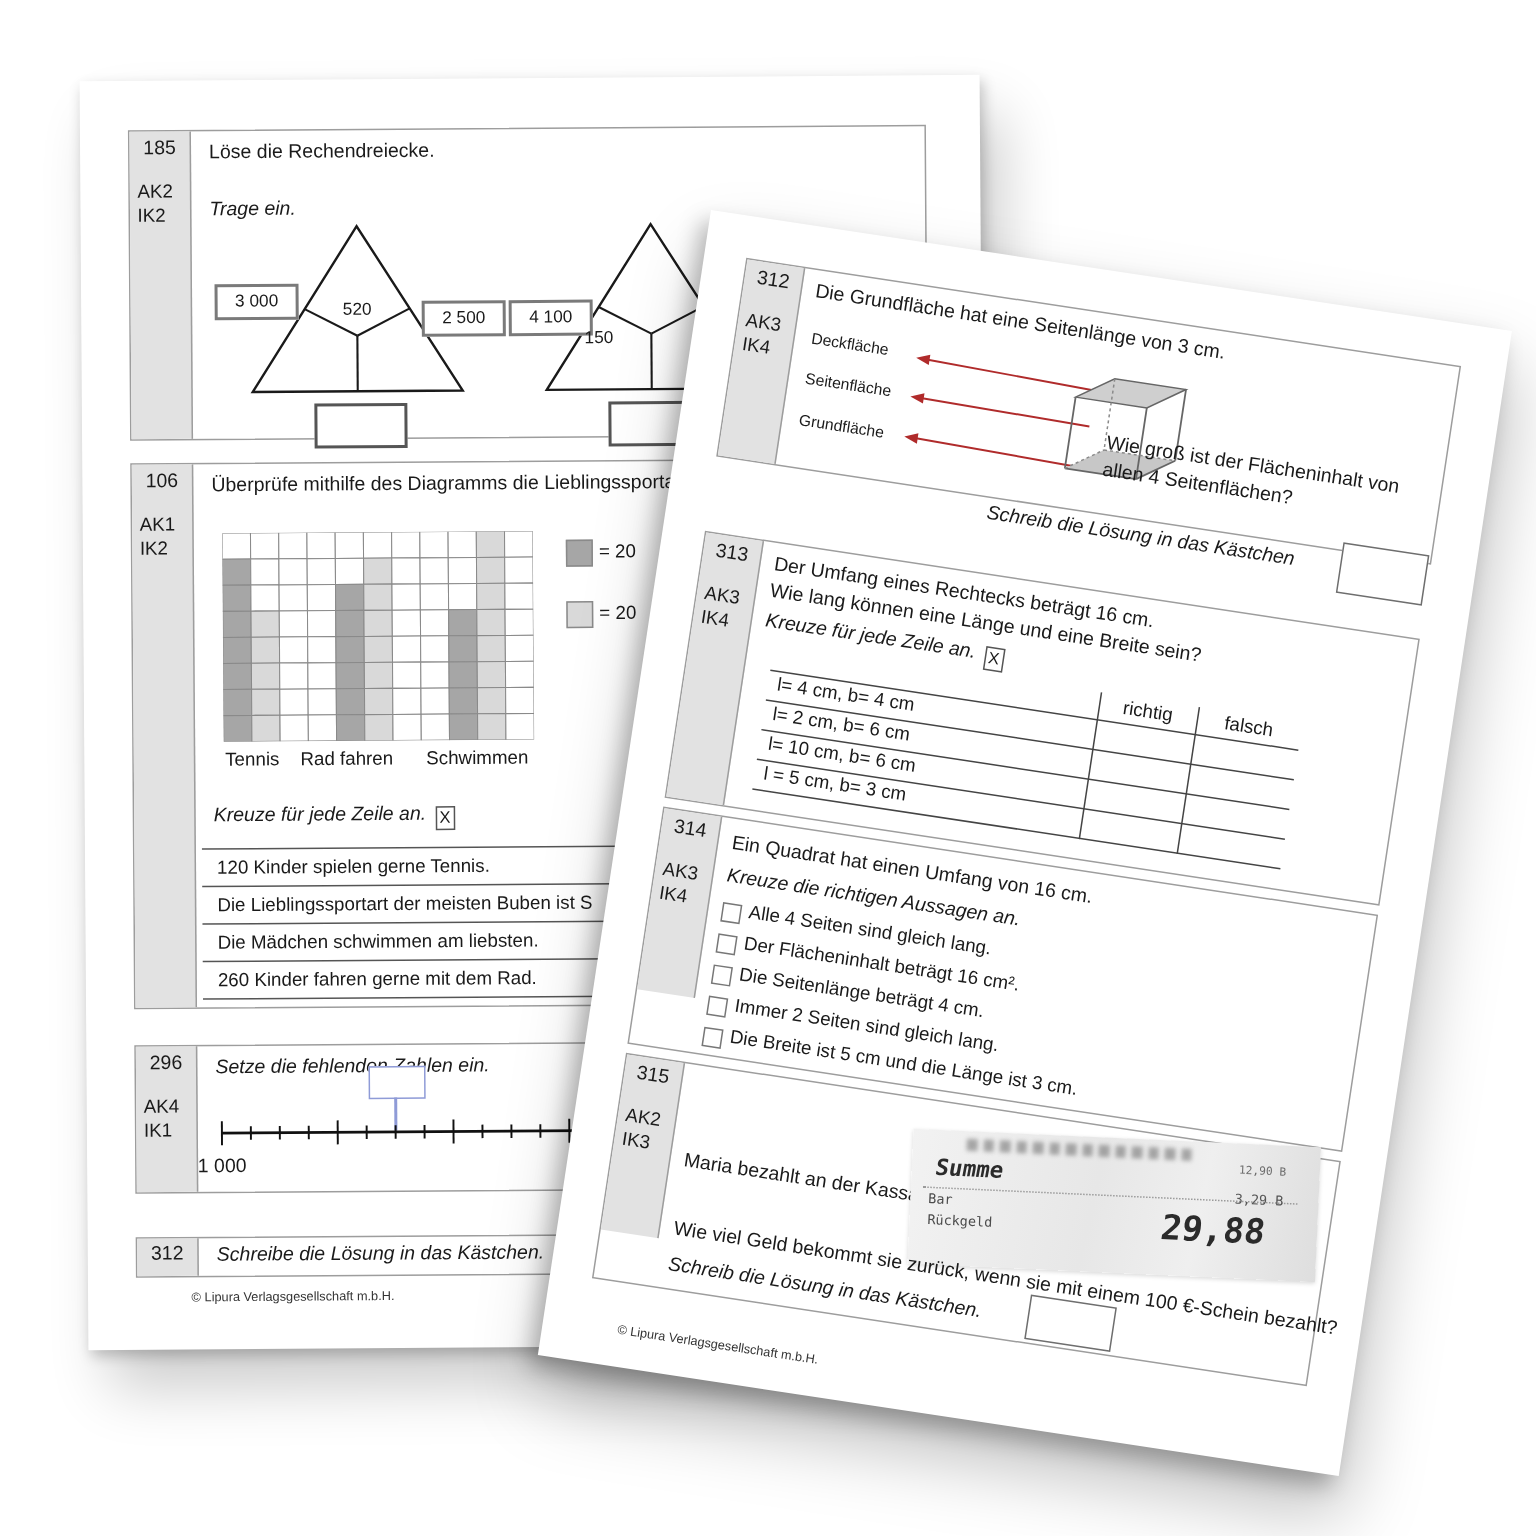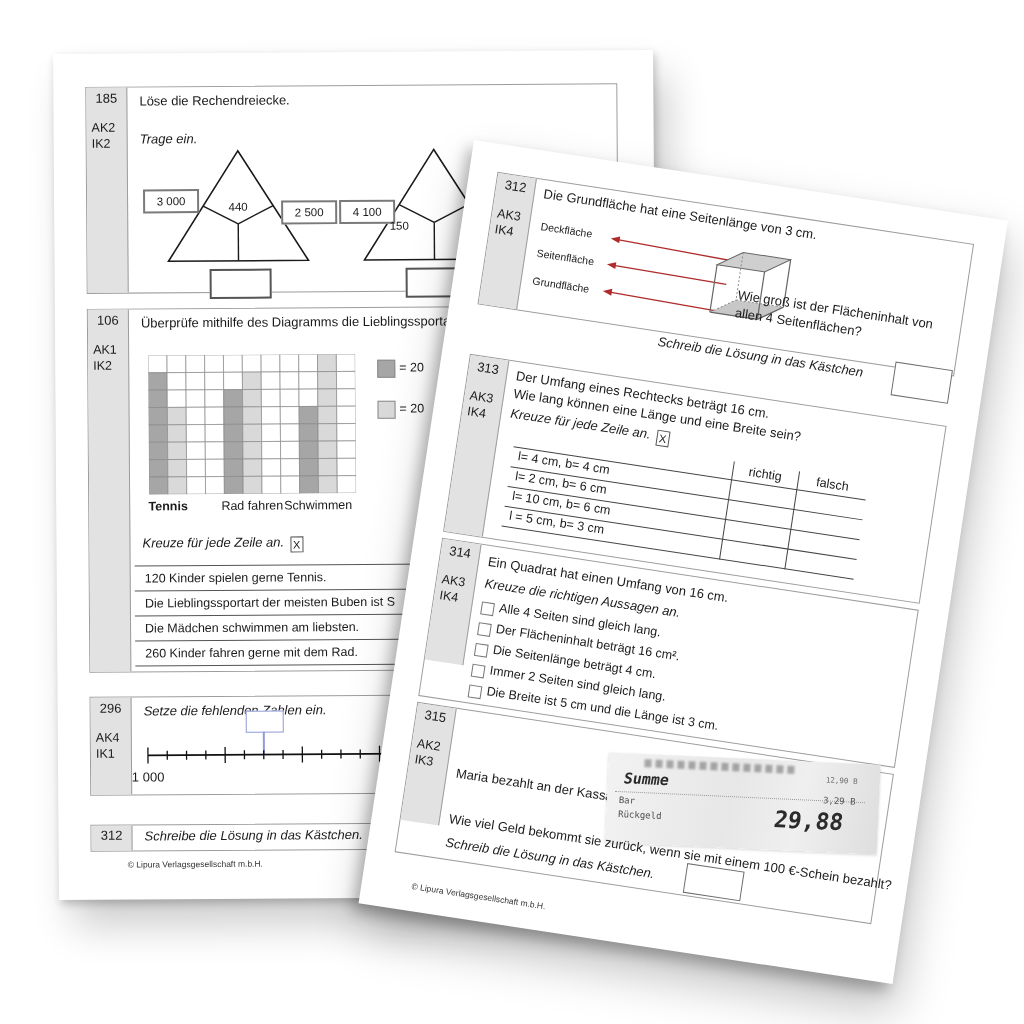--- a/index.html
+++ b/index.html
@@ -75,21 +75,21 @@
 
       <div class="tri" style="left:56px;top:58px;">
         <svg width="190" height="122" viewBox="0 0 190 122">
           <polygon points="95,6 25,116 165,116" fill="none" stroke="#1a1a1a" stroke-width="1.6"></polygon>
           <line x1="95" y1="79" x2="60" y2="61" stroke="#1a1a1a" stroke-width="1.4"></line>
           <line x1="95" y1="79" x2="130" y2="61" stroke="#1a1a1a" stroke-width="1.4"></line>
           <line x1="95" y1="79" x2="95" y2="116" stroke="#1a1a1a" stroke-width="1.4"></line>
         </svg>
         <div class="vbox" style="left:0px;top:44px;">3 000</div>
         <div class="vbox" style="left:138px;top:56px;">2 500</div>
-        <div class="vtext" style="left:70px;top:56px;width:50px;">440</div>
+        <div class="vtext" style="left:70px;top:56px;width:50px;">520</div>
         <div class="bbox" style="left:66px;top:124px;"></div>
       </div>
 
       <div class="tri" style="left:252px;top:58px;">
         <svg width="190" height="122" viewBox="0 0 190 122">
           <polygon points="95,6 25,116 165,116" fill="none" stroke="#1a1a1a" stroke-width="1.6"></polygon>
           <line x1="95" y1="79" x2="60" y2="61" stroke="#1a1a1a" stroke-width="1.4"></line>
           <line x1="95" y1="79" x2="130" y2="61" stroke="#1a1a1a" stroke-width="1.4"></line>
           <line x1="95" y1="79" x2="95" y2="116" stroke="#1a1a1a" stroke-width="1.4"></line>
         </svg>
@@ -194,22 +194,22 @@
           <rect x="188.18" y="0.00" width="18.82" height="17.38" fill="#ffffff" stroke="#8a8a8a" stroke-width="0.7"></rect>
           <rect x="188.18" y="17.38" width="18.82" height="17.38" fill="#ffffff" stroke="#8a8a8a" stroke-width="0.7"></rect>
           <rect x="188.18" y="34.75" width="18.82" height="17.38" fill="#ffffff" stroke="#8a8a8a" stroke-width="0.7"></rect>
           <rect x="188.18" y="52.13" width="18.82" height="17.38" fill="#ffffff" stroke="#8a8a8a" stroke-width="0.7"></rect>
           <rect x="188.18" y="69.50" width="18.82" height="17.38" fill="#ffffff" stroke="#8a8a8a" stroke-width="0.7"></rect>
           <rect x="188.18" y="86.88" width="18.82" height="17.38" fill="#ffffff" stroke="#8a8a8a" stroke-width="0.7"></rect>
           <rect x="188.18" y="104.25" width="18.82" height="17.38" fill="#ffffff" stroke="#8a8a8a" stroke-width="0.7"></rect>
           <rect x="188.18" y="121.63" width="18.82" height="17.38" fill="#ffffff" stroke="#8a8a8a" stroke-width="0.7"></rect>
         </svg>
 
-      <div class="t small" style="left:49px;top:190px;width:60px;text-align:center;font-weight:bold;">Tennis</div>
-      <div class="t small" style="left:114px;top:190px;width:80px;text-align:right;">Rad fahren</div>
+      <div class="t small" style="left:49px;top:190px;width:60px;text-align:center;">Tennis</div>
+      <div class="t small" style="left:102px;top:190px;width:80px;text-align:center;">Rad fahren</div>
       <div class="t small" style="left:189px;top:190px;width:80px;text-align:center;">Schwimmen</div>
 
       <div class="legend-swatch" style="left:289px;top:52px;background:#a6a6a6;"></div>
       <div class="t small" style="left:311px;top:53px;">= 20</div>
       <div class="legend-swatch" style="left:289px;top:93px;background:#d9d9d9;"></div>
       <div class="t small" style="left:311px;top:94px;">= 20</div>
 
       <div class="t it" style="left:53px;top:226px;">
         <span>Kreuze für jede Zeile an.</span><span class="xbox" style="font-style:normal;">X</span>
       </div>

